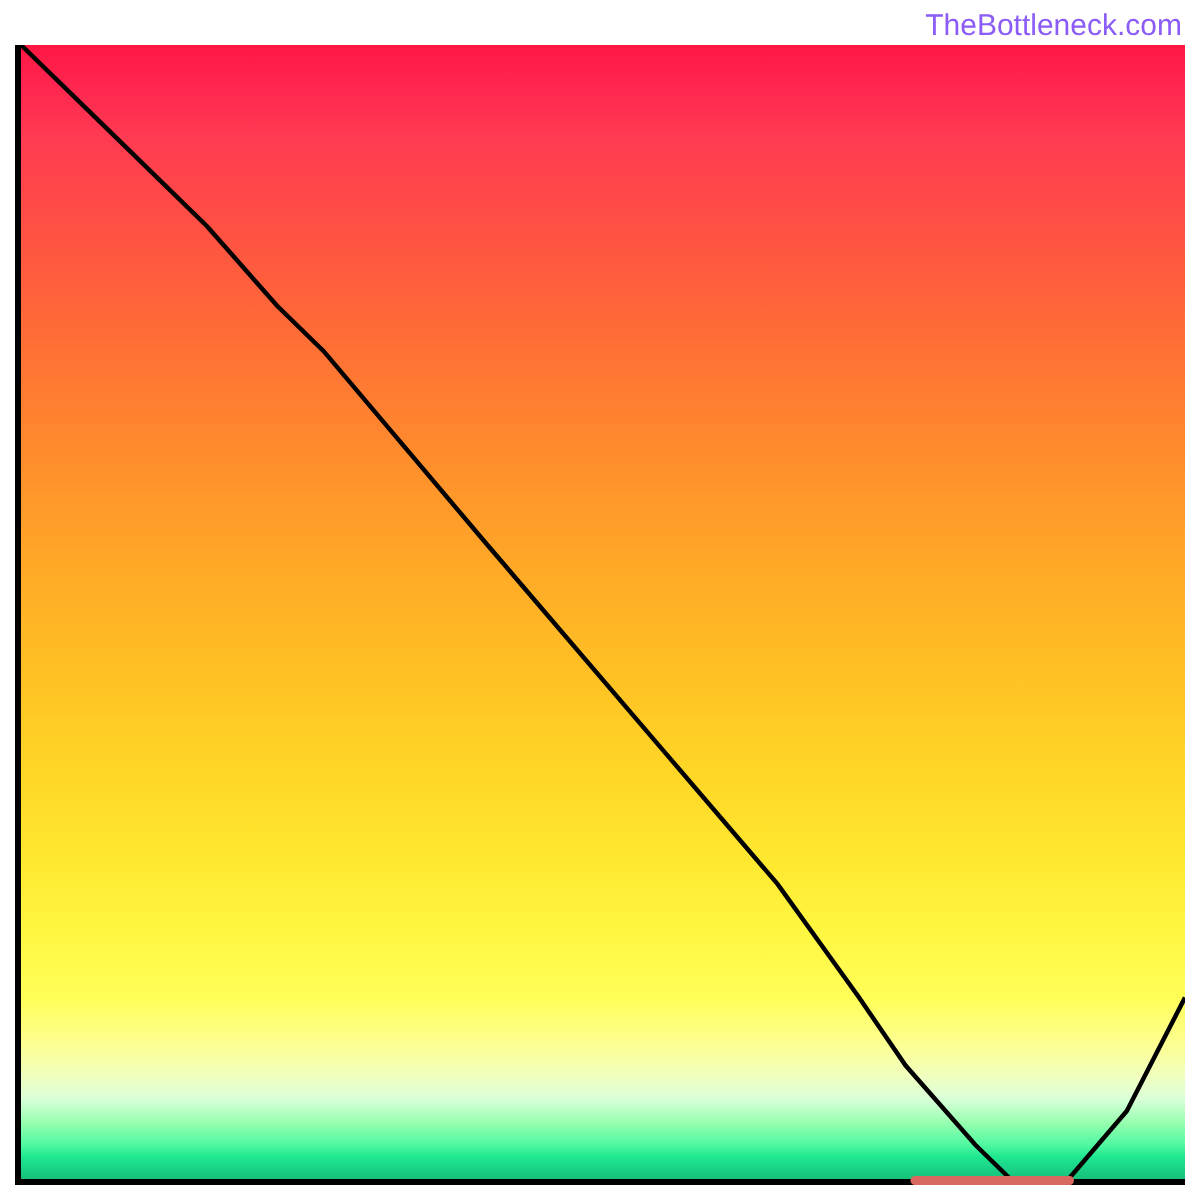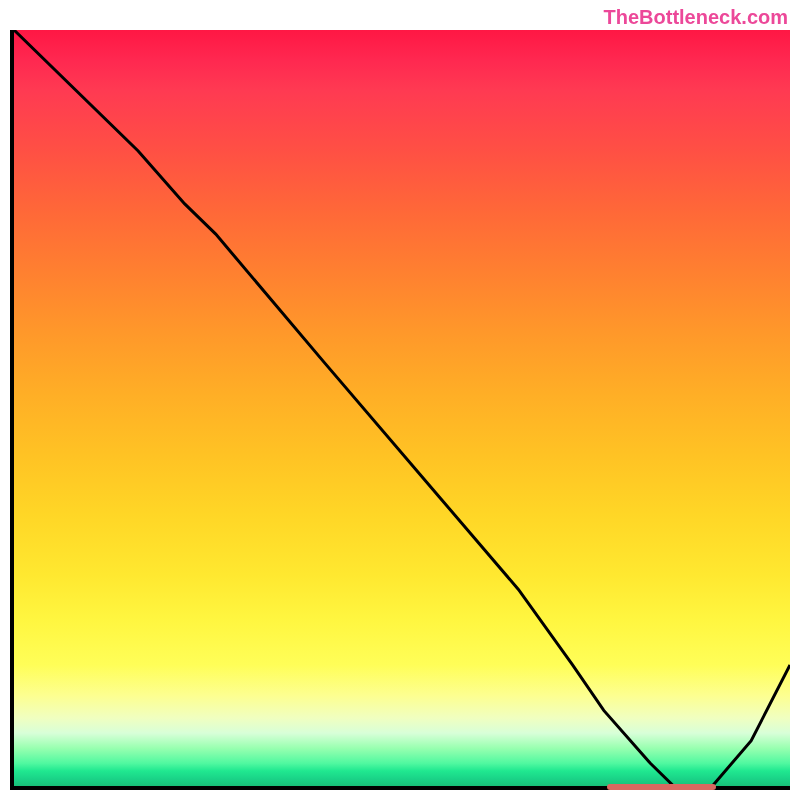--- a/index.html
+++ b/index.html
@@ -12,22 +12,22 @@
       height: 800px;
       background: #ffffff;
       position: relative;
       font-family: Arial, sans-serif;
     }
     .watermark {
       position: absolute;
       top: 6px;
       right: 12px;
       font-size: 20px;
-      color: #ec4899;
-      font-weight: bold;
+      color: #8b5cf6;
+      font-weight: normal;
       z-index: 10;
     }
     .chart-area {
       position: absolute;
       top: 30px;
       left: 10px;
       width: 780px;
       height: 760px;
       border-left: 4px solid #000000;
       border-bottom: 4px solid #000000;

